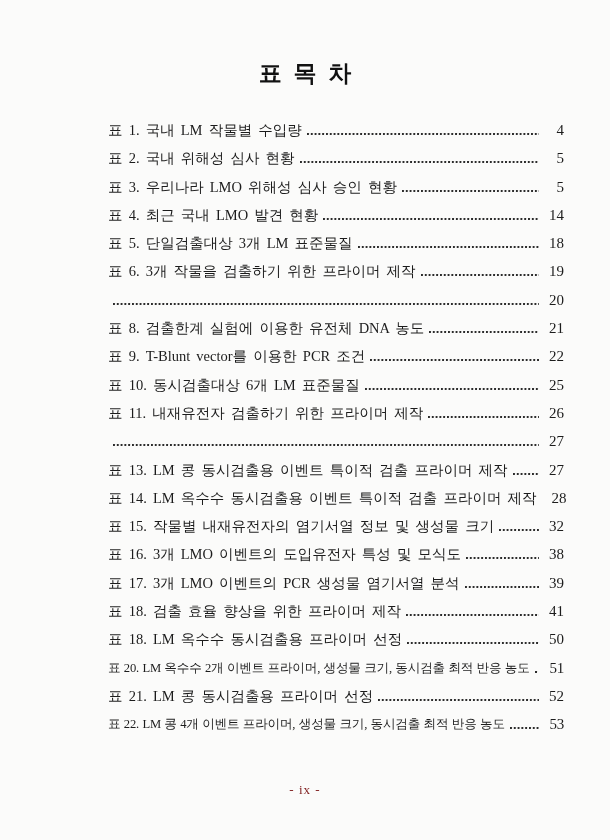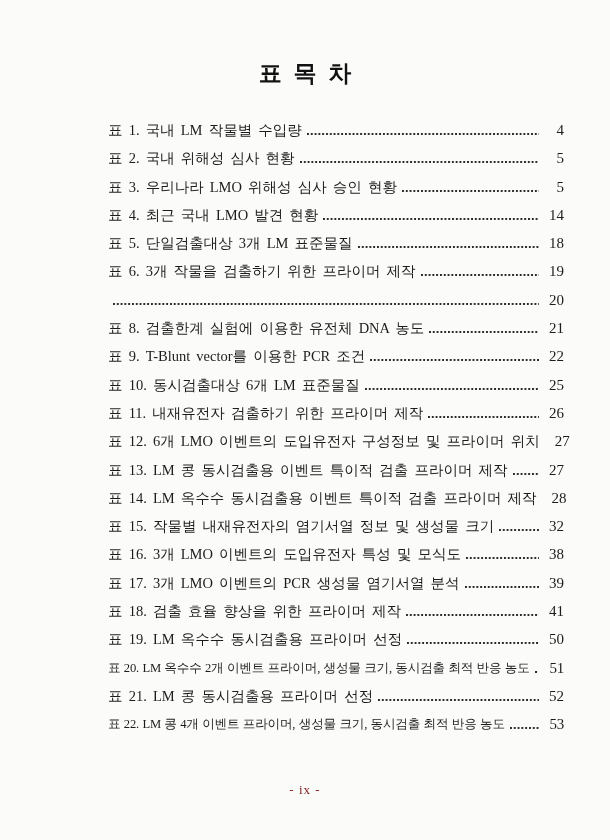--- a/index.html
+++ b/index.html
@@ -99,21 +99,20 @@
         <span class="label">표 10. 동시검출대상 6개 LM 표준물질</span>
         <span class="leader"></span>
         <span class="page">25</span>
       </div>
       <div class="row">
         <span class="label">표 11. 내재유전자 검출하기 위한 프라이머 제작</span>
         <span class="leader"></span>
         <span class="page">26</span>
       </div>
       <div class="row">
-        <span class="label">표 12. 6개 LMO 이벤트의 도입유전자 구성정보 및 프라이머 위치</span>
         <span class="leader"></span>
         <span class="page">27</span>
       </div>
       <div class="row">
         <span class="label">표 13. LM 콩 동시검출용 이벤트 특이적 검출 프라이머 제작</span>
         <span class="leader"></span>
         <span class="page">27</span>
       </div>
       <div class="row">
         <span class="label">표 14. LM 옥수수 동시검출용 이벤트 특이적 검출 프라이머 제작</span>
@@ -134,21 +133,21 @@
         <span class="label">표 17. 3개 LMO 이벤트의 PCR 생성물 염기서열 분석</span>
         <span class="leader"></span>
         <span class="page">39</span>
       </div>
       <div class="row">
         <span class="label">표 18. 검출 효율 향상을 위한 프라이머 제작</span>
         <span class="leader"></span>
         <span class="page">41</span>
       </div>
       <div class="row">
-        <span class="label">표 19. LM 옥수수 동시검출용 프라이머 선정</span>
+        <span class="label">표 18. LM 옥수수 동시검출용 프라이머 선정</span>
         <span class="leader"></span>
         <span class="page">50</span>
       </div>
       <div class="row tight">
         <span class="label">표 20. LM 옥수수 2개 이벤트 프라이머, 생성물 크기, 동시검출 최적 반응 농도</span>
         <span class="leader"></span>
         <span class="page">51</span>
       </div>
       <div class="row">
         <span class="label">표 21. LM 콩 동시검출용 프라이머 선정</span>

